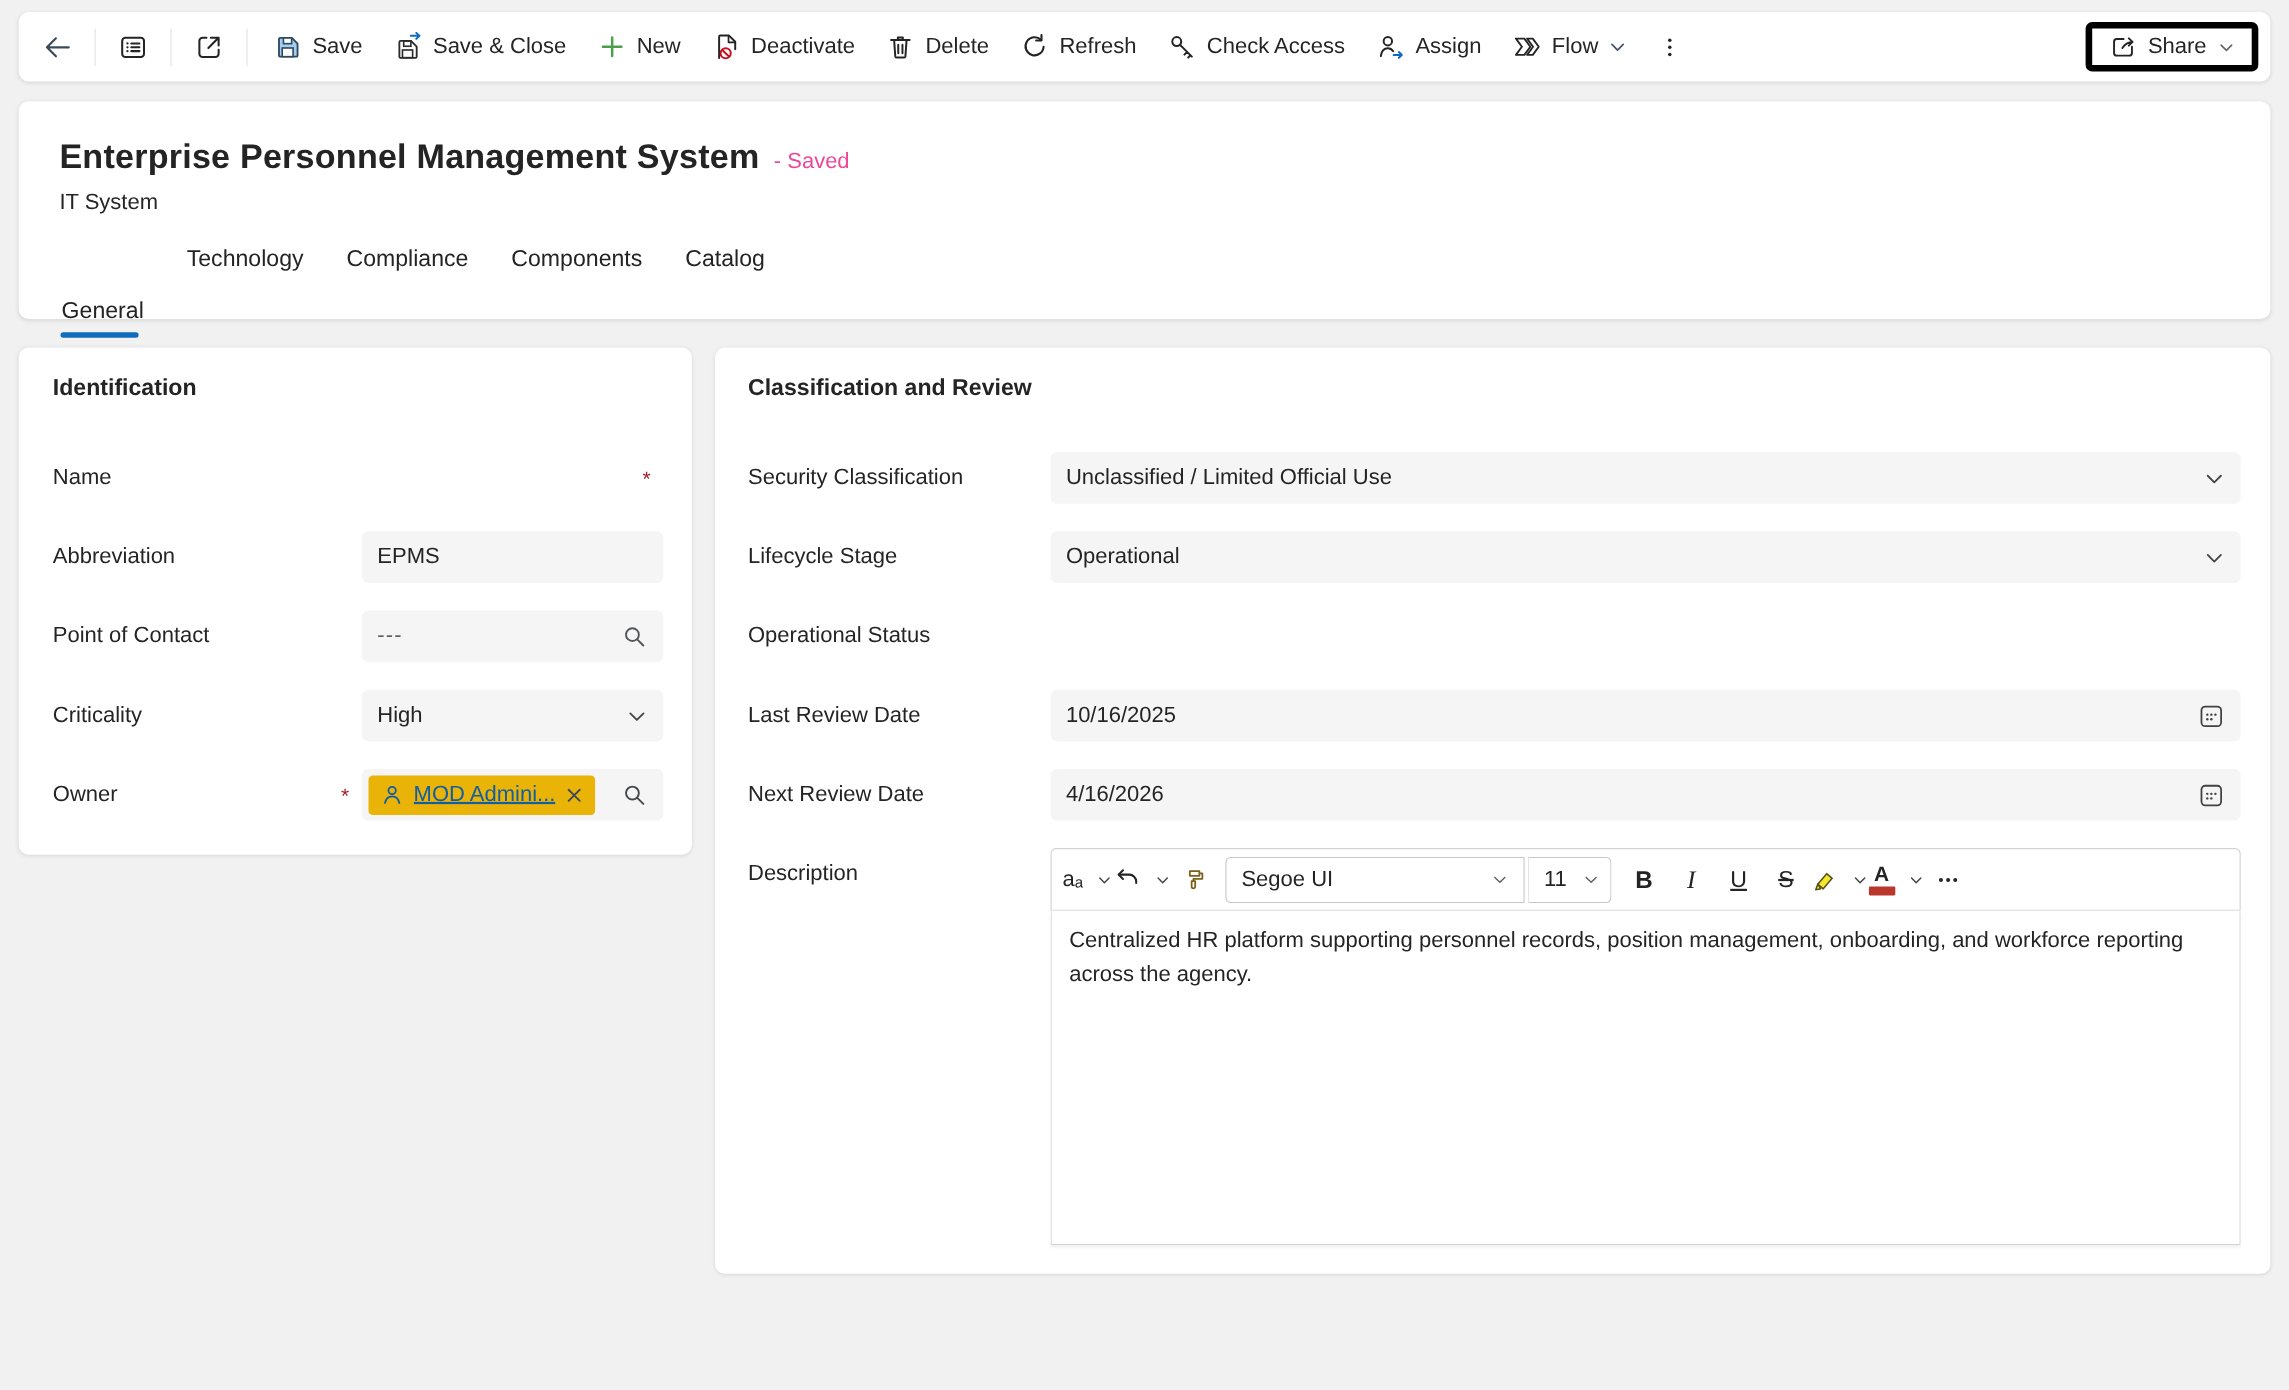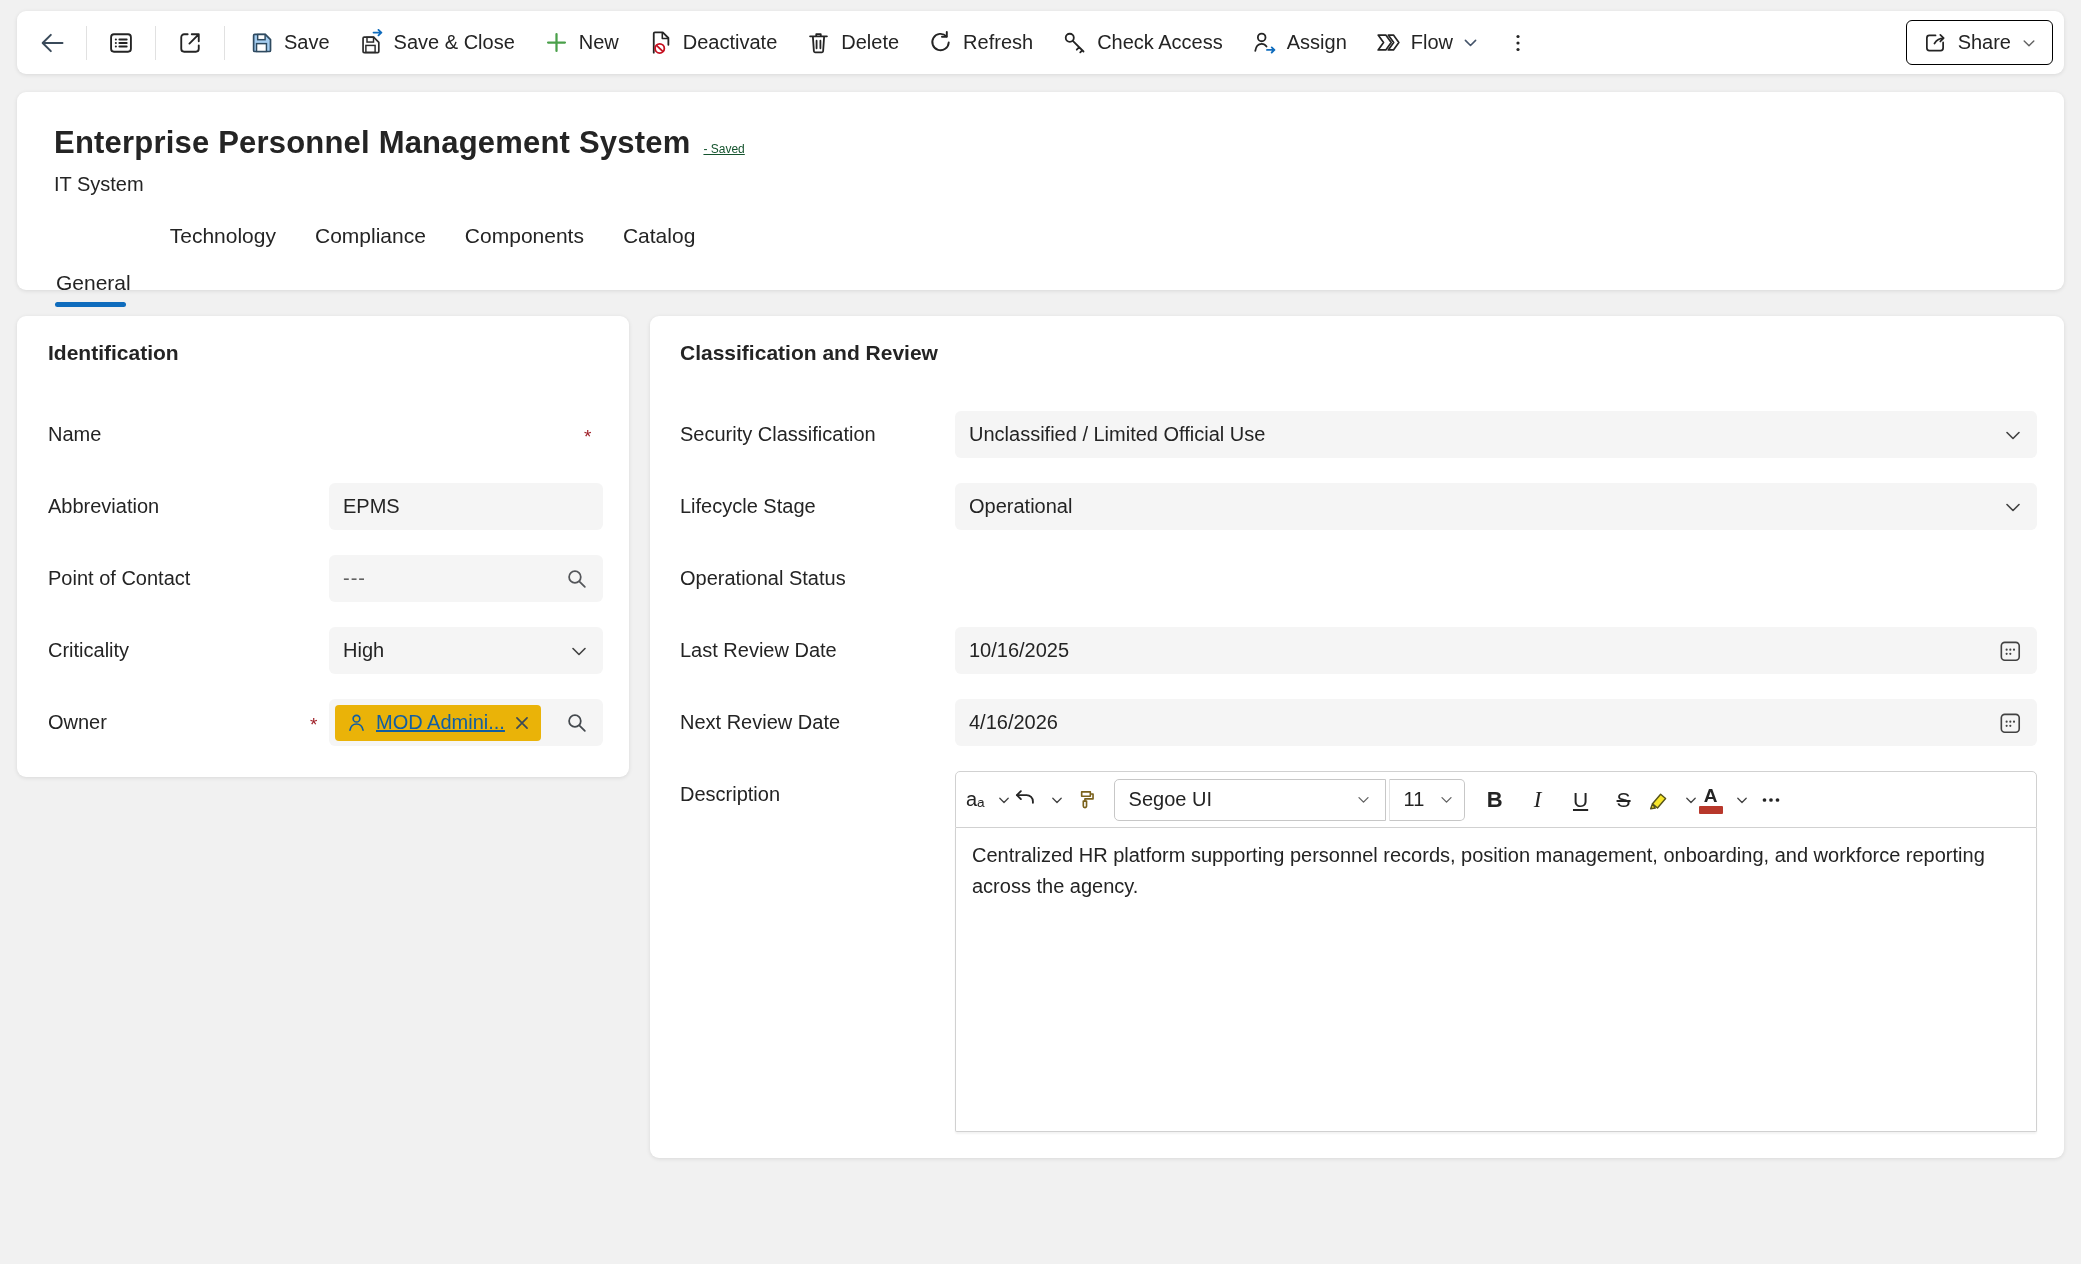--- a/index.html
+++ b/index.html
@@ -30,32 +30,32 @@
   .vdivider { width:1px; height:34px; background:#e1e1e1; margin:0 8px; flex:0 0 auto; }
   .cmd-btn {
     display:flex; align-items:center; gap:9px;
     height:46px; padding:0 13px; border-radius:6px;
     font-size:20px; white-space:nowrap; flex:0 0 auto;
   }
   .share-btn {
     margin-left:auto;
     display:flex; align-items:center; gap:10px;
     height:45px; padding:0 15px;
-    border:1px solid #000000; border-radius:6px;
+    border:6px solid #000000; border-radius:6px;
     font-size:20px; background:#fff; flex:0 0 auto;
   }
   .chev { flex:0 0 auto; display:inline-flex; }
   
   .header-card {
     left:17px; top:92px; width:2047px; height:198px;
     padding:33px 0 0 37px;
   }
   .title-row { display:flex; align-items:baseline; gap:13px; }
   .page-title { font-size:31px; font-weight:bold; letter-spacing:0.2px; }
-  .save-status { font-size:12px; color:#14532d;text-decoration:underline; }
+  .save-status { font-size:20px; color:#ec4899; }
   .record-type { font-size:20px; margin-top:12px; }
   .tabs { display:flex; gap:35px; margin-top:22px; }
   .tab {
     position:relative; font-size:21px; padding:6px 2px 20px 2px;
   }
   .tab.active { font-weight:normal;margin-top:47px; }
   .tab-underline {
     position:absolute; left:1px; right:7px; bottom:8px; height:5px;
     border-radius:3px; background:#0f6cbd;
   }

